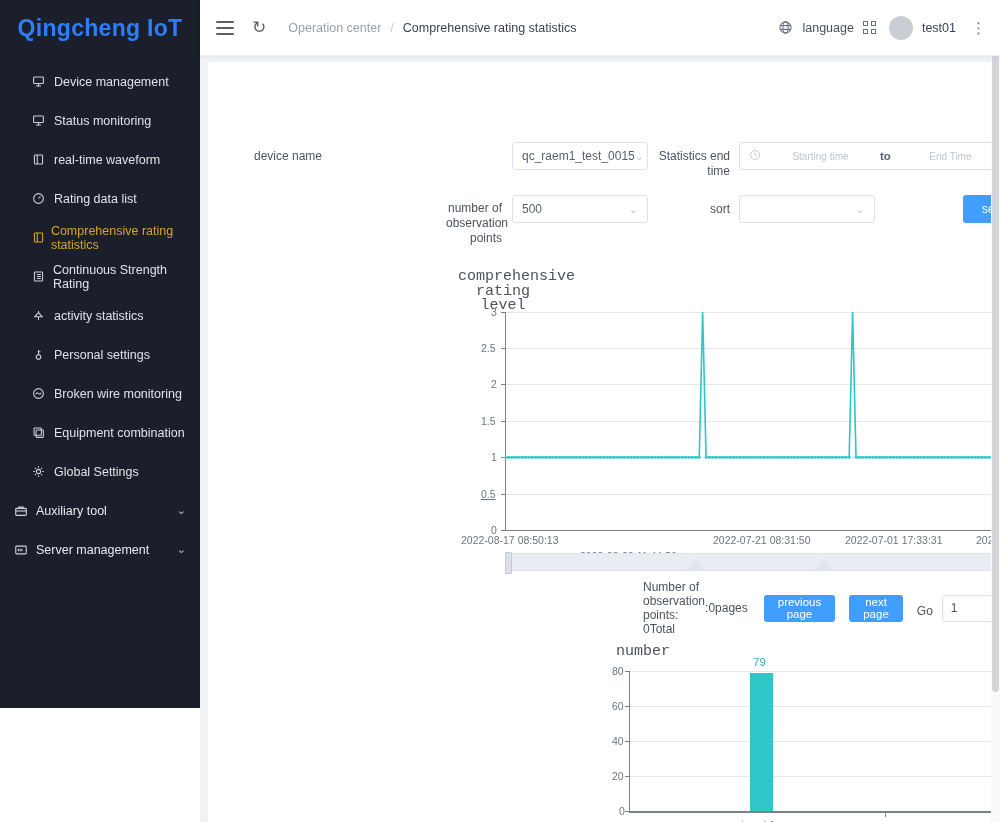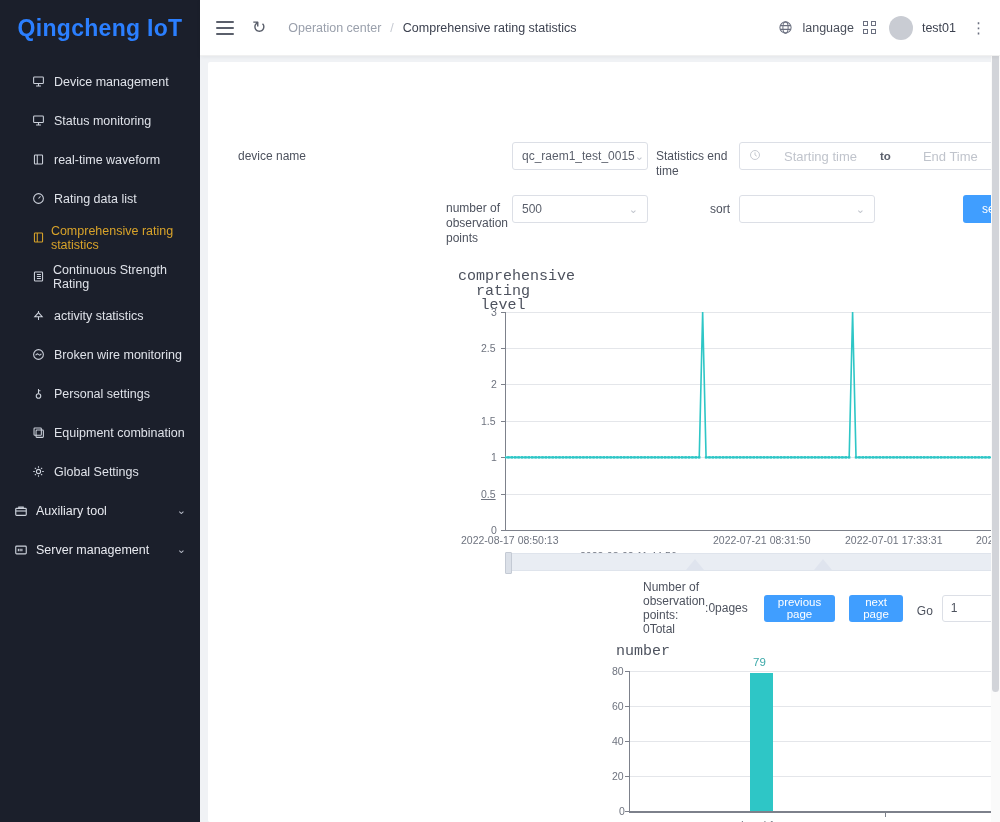--- a/index.html
+++ b/index.html
@@ -6,21 +6,21 @@
   html, body {
     width: 1000px; height: 822px;
     font-family: "Liberation Sans", sans-serif;
     background: #ffffff;
     overflow: hidden;
   }
   .app { position: relative; width: 1000px; height: 822px; display: flex; background:#fff; }
 
   
   .sidebar {
-    width: 200px; height: 822px;
+    width: 200px; height: 708px;
     background: #1b1f2b;
     flex: 0 0 200px;
     position: relative;
     overflow: hidden;
   }
   .brand {
     height: 56px; display: flex; align-items: center; justify-content: center;
     color: #2b7fff; font-size: 23px; font-weight: bold; letter-spacing: .3px;
     font-family: "Liberation Sans", sans-serif;
   }
@@ -74,38 +74,38 @@
   }
   .card {
     background:#fff; width: 100%; height: 100%; border-radius: 2px;
     position: relative; overflow: hidden;
   }
 
   
   .form-area { padding: 22px 0 0 0; }
   .fitem { display:flex; align-items:flex-start; }
   .flabel {
-    font-size:12px; color:#4d525e; line-height:15px;
+    font-size:12px; color:#4d525e; text-align:right; line-height:15px;
     padding-top: 7px;
   }
   .select, .inputbox {
     border:1px solid #dcdfe6; border-radius:3px; background:#fff;
     height:28px; display:flex; align-items:center; padding:0 9px;
     font-size:12px; color:#5a5f6b; position:relative;
   }
   .select .caret {
     margin-left:auto; color:#c0c4cc; font-size:11px;
   }
   .daterange {
     border:1px solid #dcdfe6; border-radius:3px; background:#fff;
     height:28px; display:flex; align-items:center; padding:0 9px;
     font-size:12px; width: 183px;
   }
   .dr-clock { color:#c0c4cc; font-size:12px; margin-right:7px; }
-  .dr-ph { color:#c0c4cc; font-size:13px; }
+  .dr-ph { color:#c0c4cc; font-size:10px; }
   .dr-to { color:#5a5f6b; font-size:11.5px; font-weight:bold; margin:0 7px; }
   .btn-search {
     background:#409eff; color:#fff; border:none; border-radius:3px;
     height:28px; padding:0 19px; font-size:12px; cursor:pointer;
     font-family:"Liberation Sans", sans-serif;
   }
 
   
   .chart-wrap { position:relative; }
   .axis-title { position:absolute; font-size:15px; color:#4d525e; line-height:14.5px;font-family:Liberation Mono, monospace; }
@@ -226,35 +226,35 @@
               <path d="M3.5 9.5 L8 4.5 L12.5 9.5 Z"></path>
               <path d="M8 9.5v4"></path>
             </svg>
         </span>
         <span>activity statistics</span>
       </div>
 
       <div class="nav-item">
         <span class="gi">
           <svg width="13" height="13" viewBox="0 0 16 16">
+              <circle cx="8" cy="11" r="2.8"></circle>
+              <path d="M8 8.2V2.5M8 4.5h2.4"></path>
+            </svg>
+        </span>
+        <span>Personal settings</span>
+      </div>
+
+      <div class="nav-item">
+        <span class="gi">
+          <svg width="13" height="13" viewBox="0 0 16 16">
               <circle cx="8" cy="8" r="6"></circle>
               <path d="M4.5 9 Q6.2 6 8 8 Q9.8 10 11.5 7"></path>
             </svg>
         </span>
         <span>Broken wire monitoring</span>
-      </div>
-
-      <div class="nav-item">
-        <span class="gi">
-          <svg width="13" height="13" viewBox="0 0 16 16">
-              <circle cx="8" cy="11" r="2.8"></circle>
-              <path d="M8 8.2V2.5M8 4.5h2.4"></path>
-            </svg>
-        </span>
-        <span>Personal settings</span>
       </div>
 
       <div class="nav-item">
         <span class="gi">
           <svg width="13" height="13" viewBox="0 0 16 16">
               <rect x="2.5" y="2.5" width="9" height="9" rx="1"></rect>
               <rect x="5" y="5" width="9" height="9" rx="1"></rect>
             </svg>
         </span>
         <span>Equipment combination</span>

